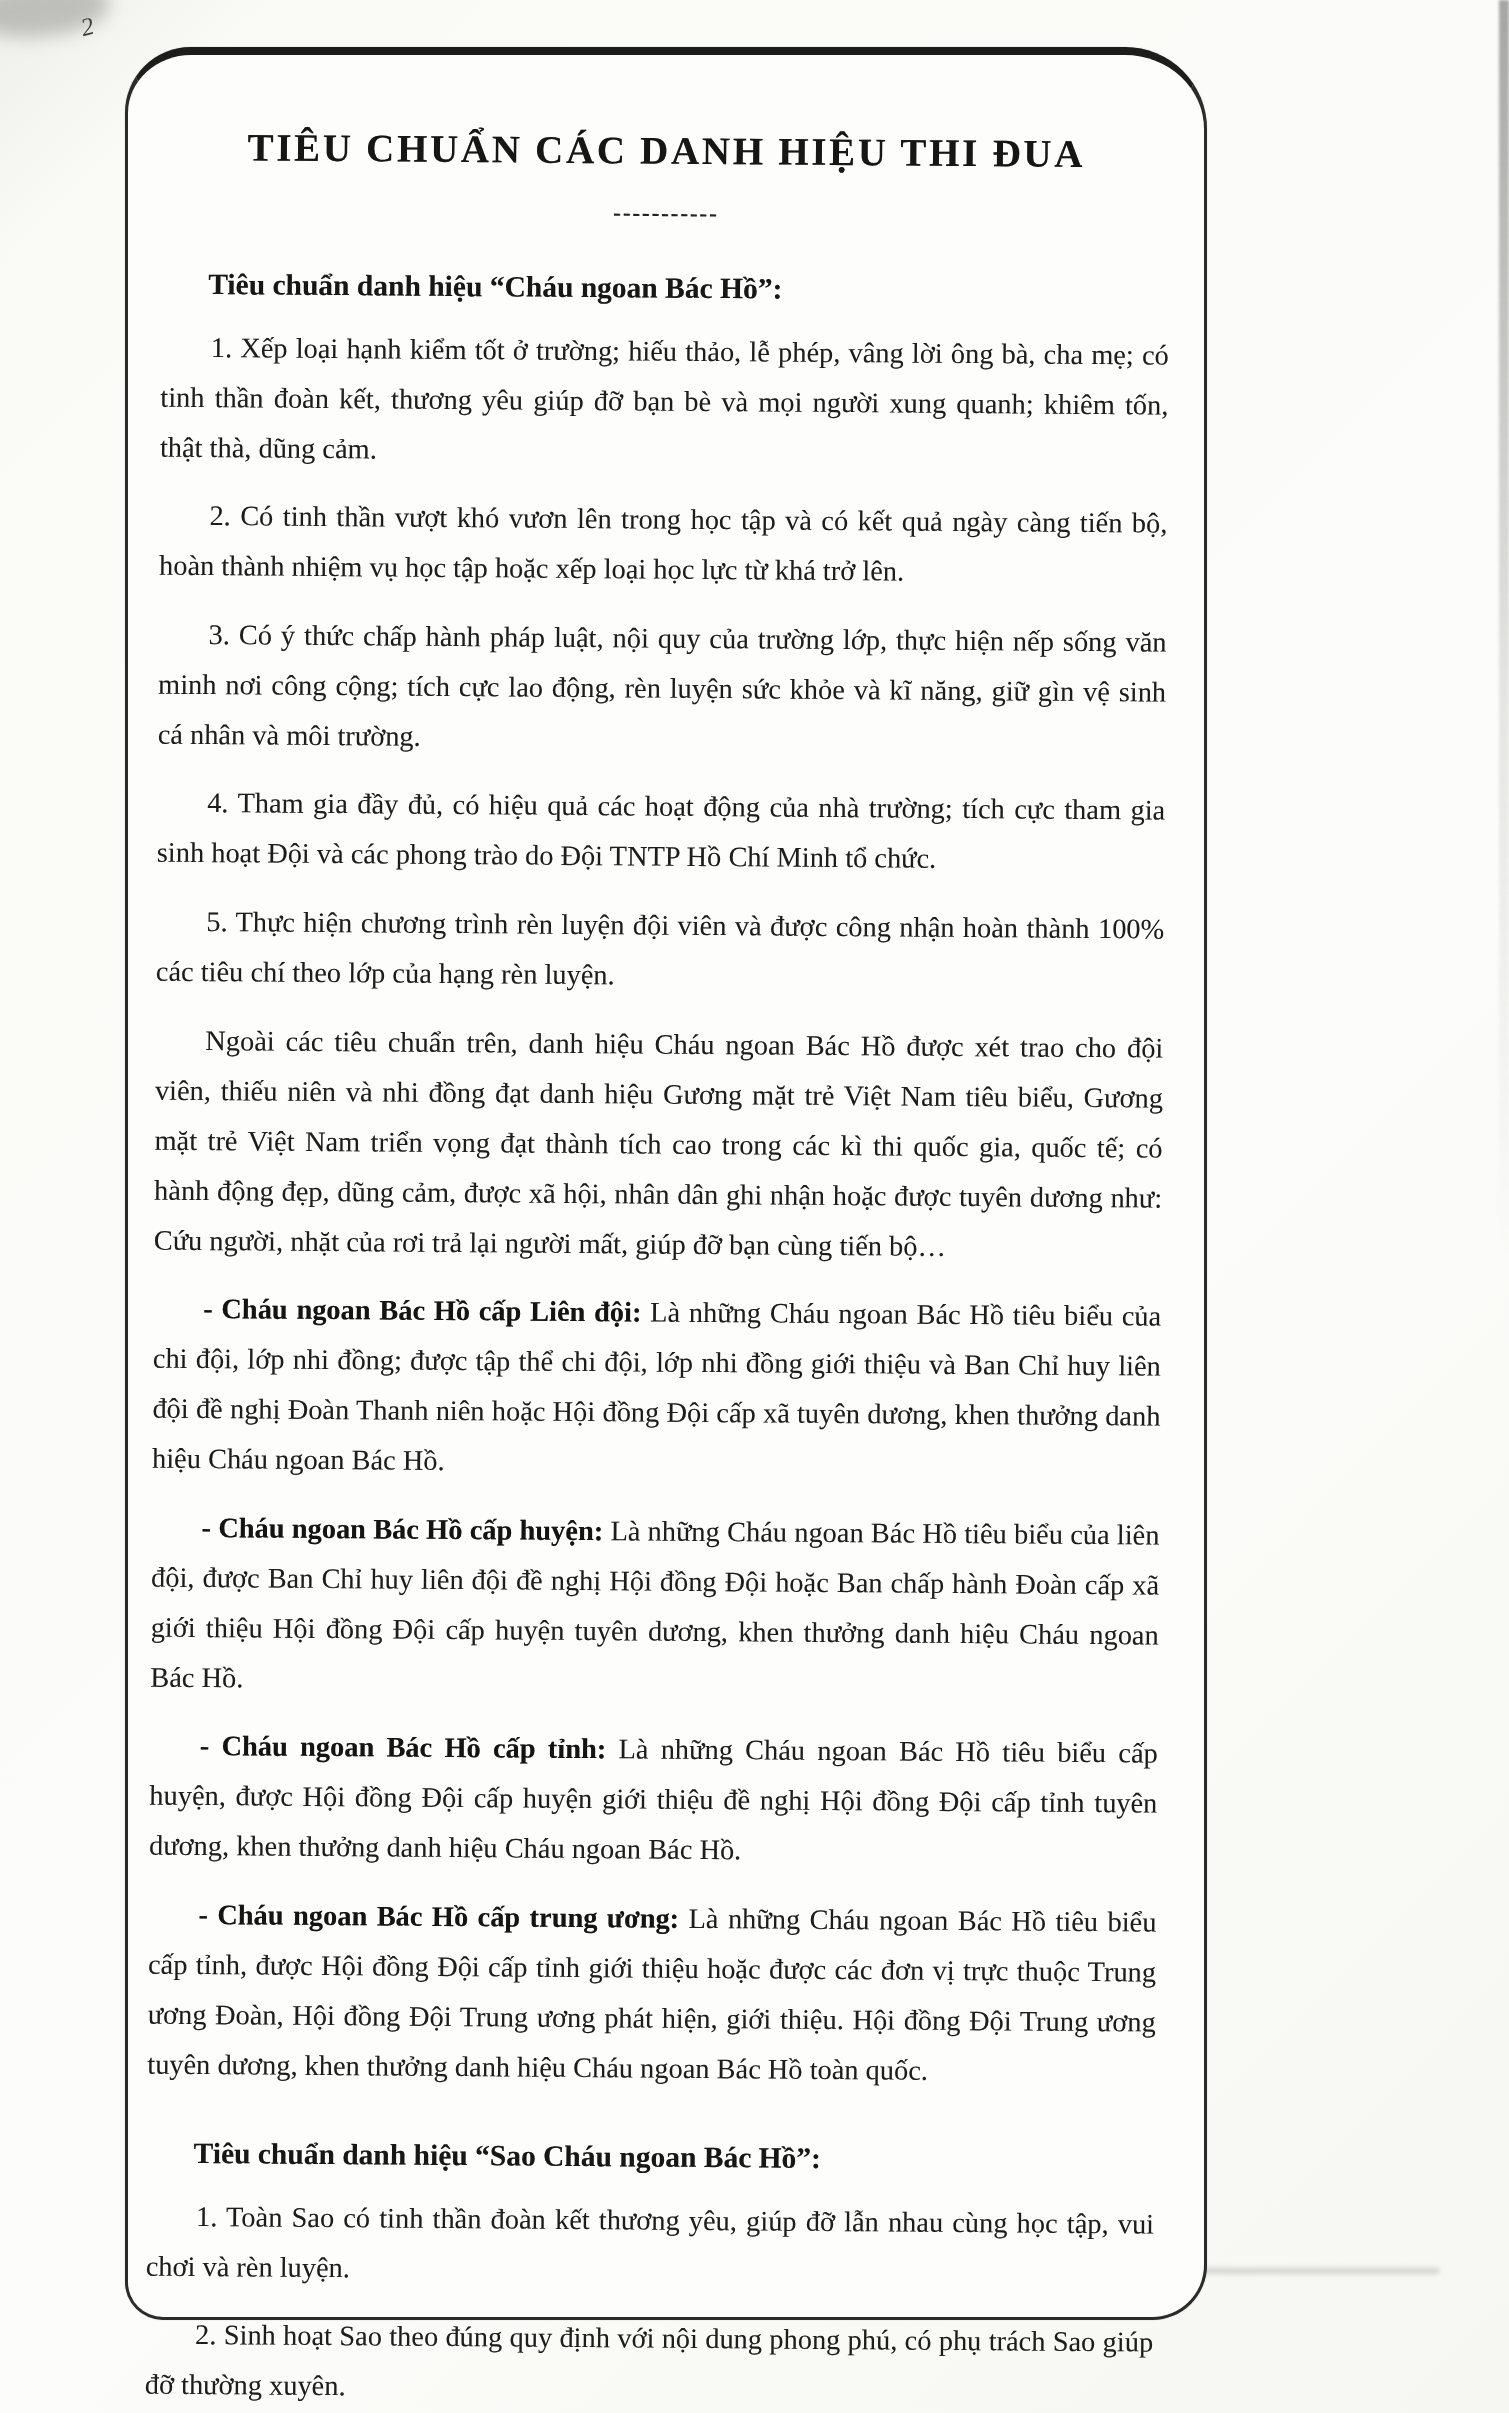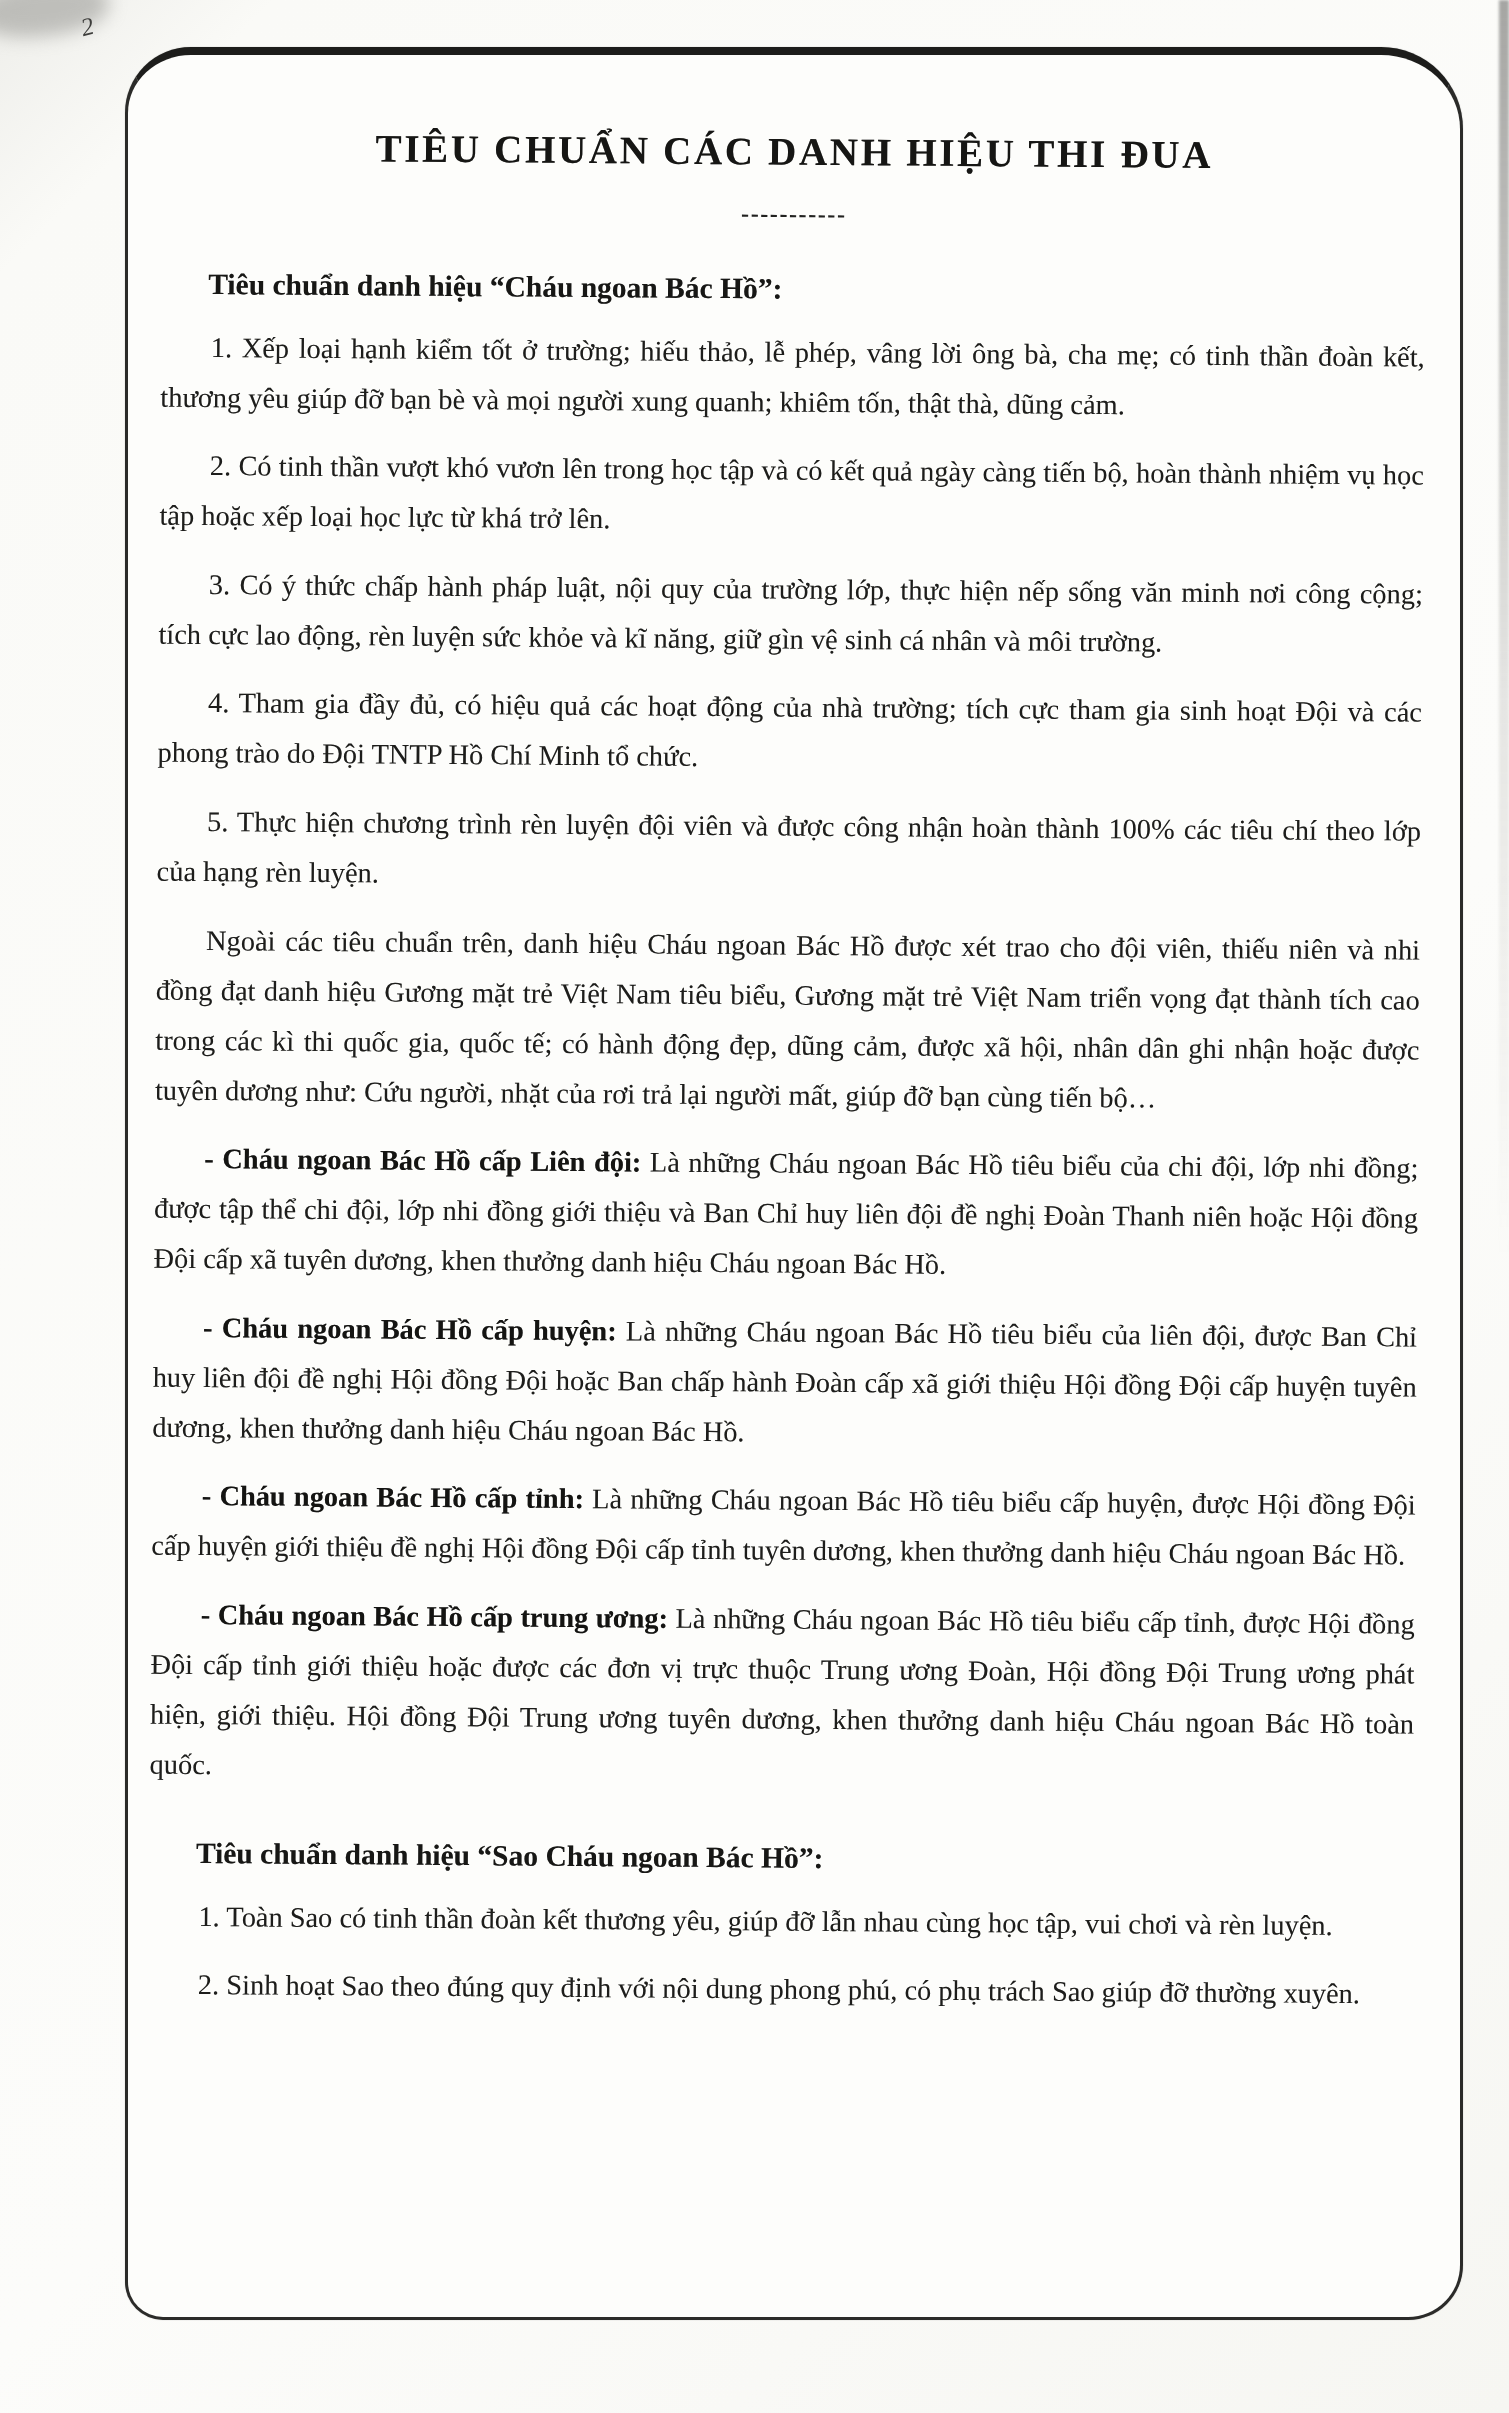--- a/index.html
+++ b/index.html
@@ -46,21 +46,21 @@
     left: 81px; top: 14.2px;
     font-size: 25px;
     line-height: 25px;
     font-style: italic;
     color: #3d3d3b;
     transform: rotate(-14deg);
   }
   .frame {
     position: absolute;
     left: 125px; top: 47px;
-    width: 1338px; height: 2273px;
+    width: 1082px; height: 2273px;
     box-sizing: border-box;
     border: 3.8px solid #2b2b29;
     border-top: 8.8px solid #1d1d1b;
     border-radius: 66px 82px 55px 38px;
     background: #fdfdfb;
     box-shadow: 0 0 1.1px rgba(0,0,0,.35);
   }
   .content {
     position: absolute;
     left: 35px; right: 33px; top: 12px;

